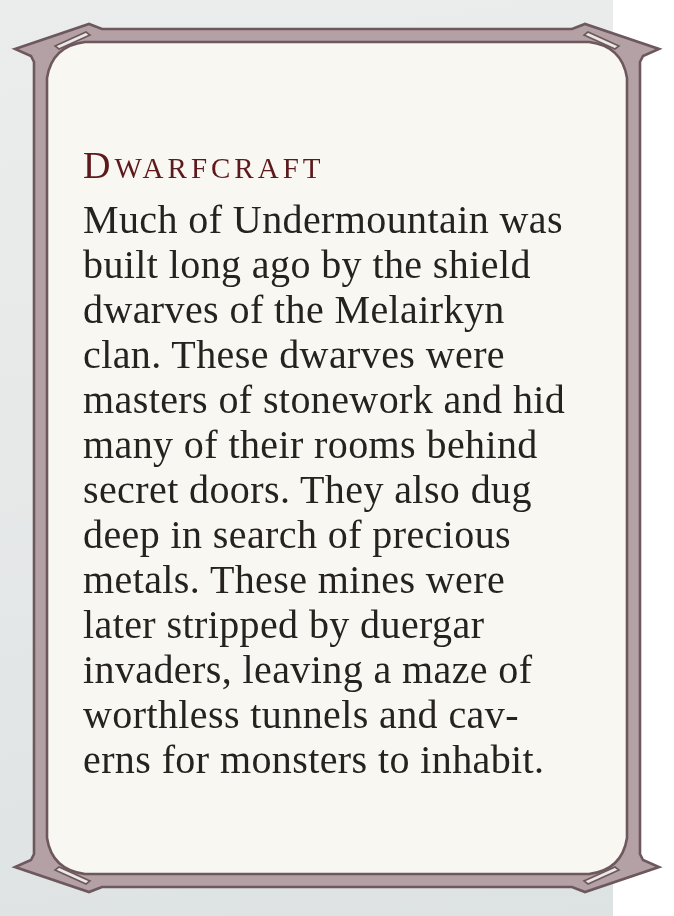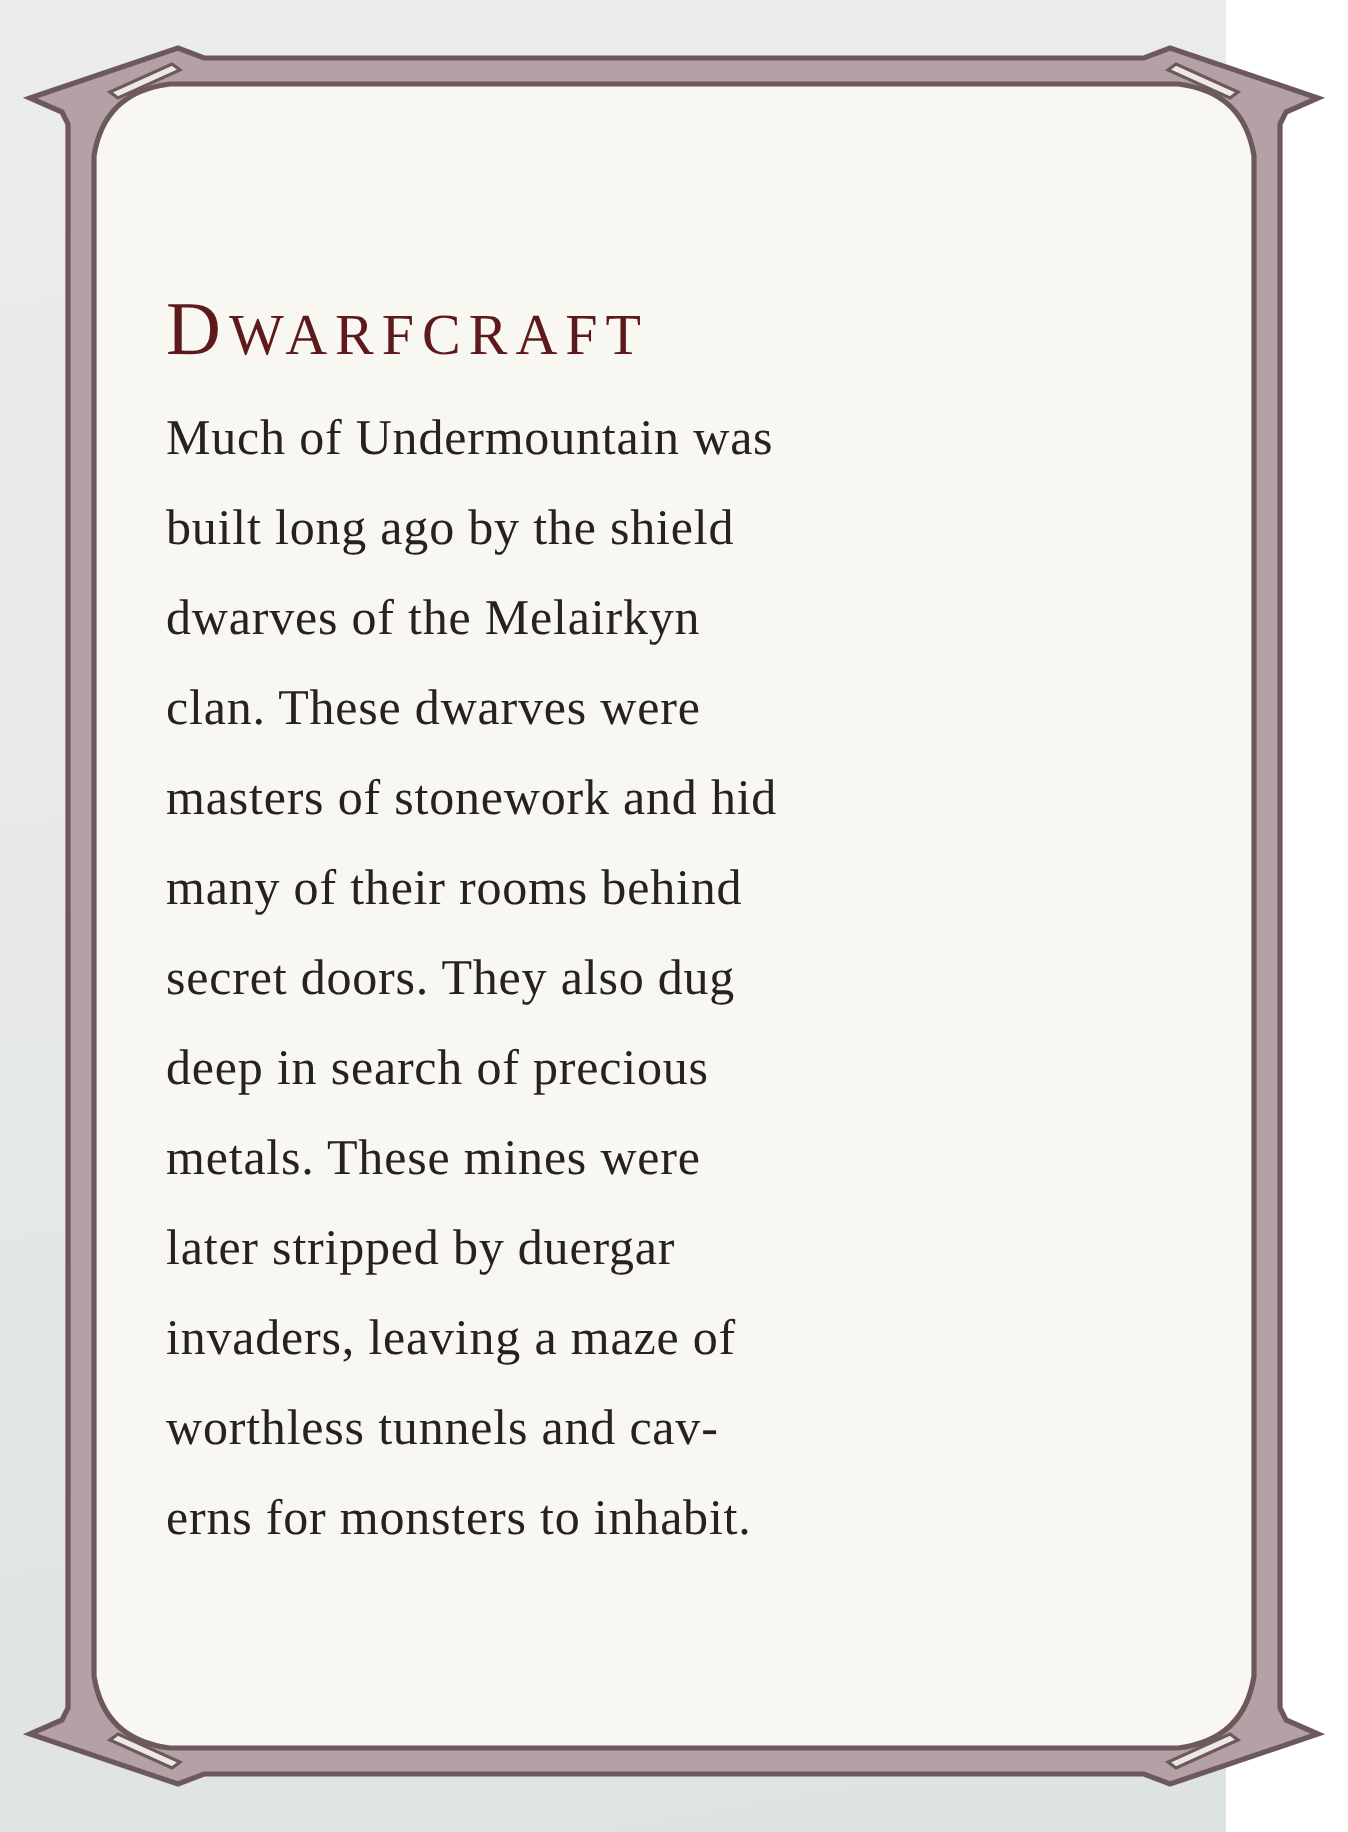--- a/index.html
+++ b/index.html
@@ -31,21 +31,21 @@
     font-weight: normal;
     color: #5d191b;
     letter-spacing: 4px;
   }
   .title .rest {
     font-size: 29px;
     text-transform: uppercase;
   }
   .body-text {
     margin: 7px 0 0 0;
-    font-size: 25px;
+    font-size: 40px;
     line-height: 45px;
     letter-spacing: 0.4px;
     color: #26221f;
     white-space: pre-line;
   }
 </style>
 </head>
 <body>
 
 <div class="page">

